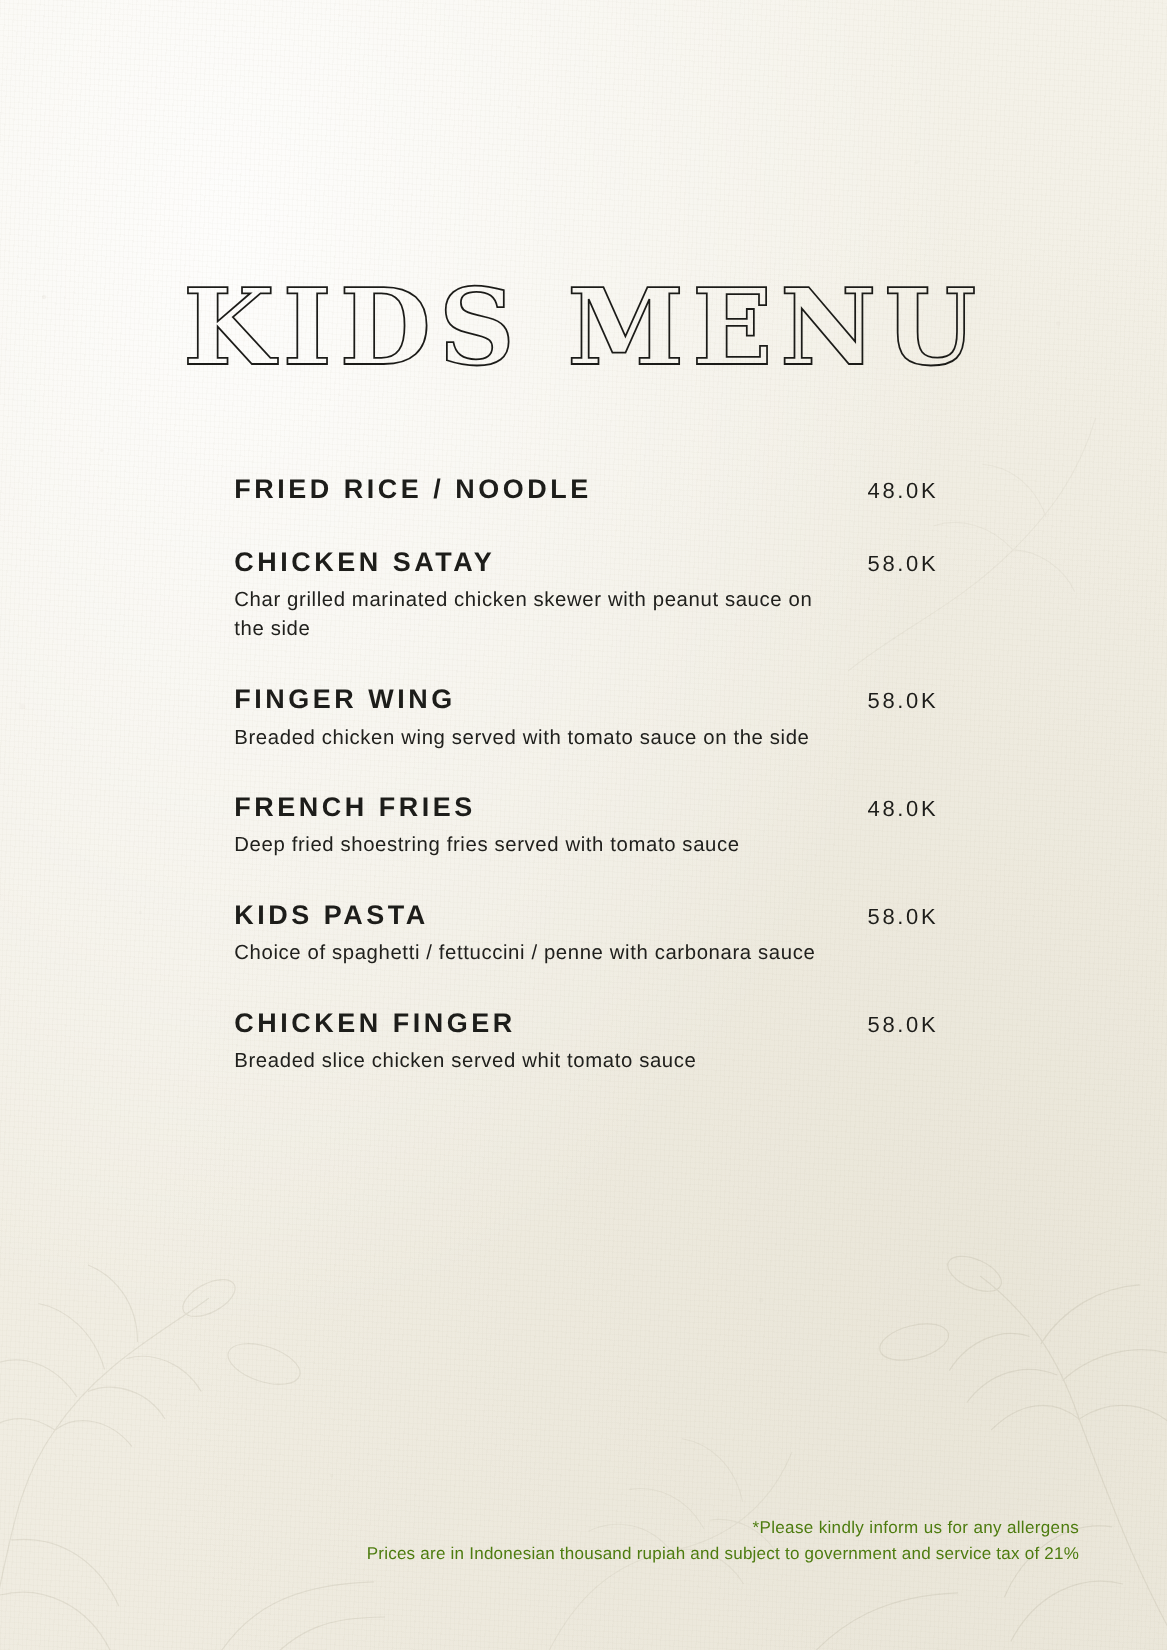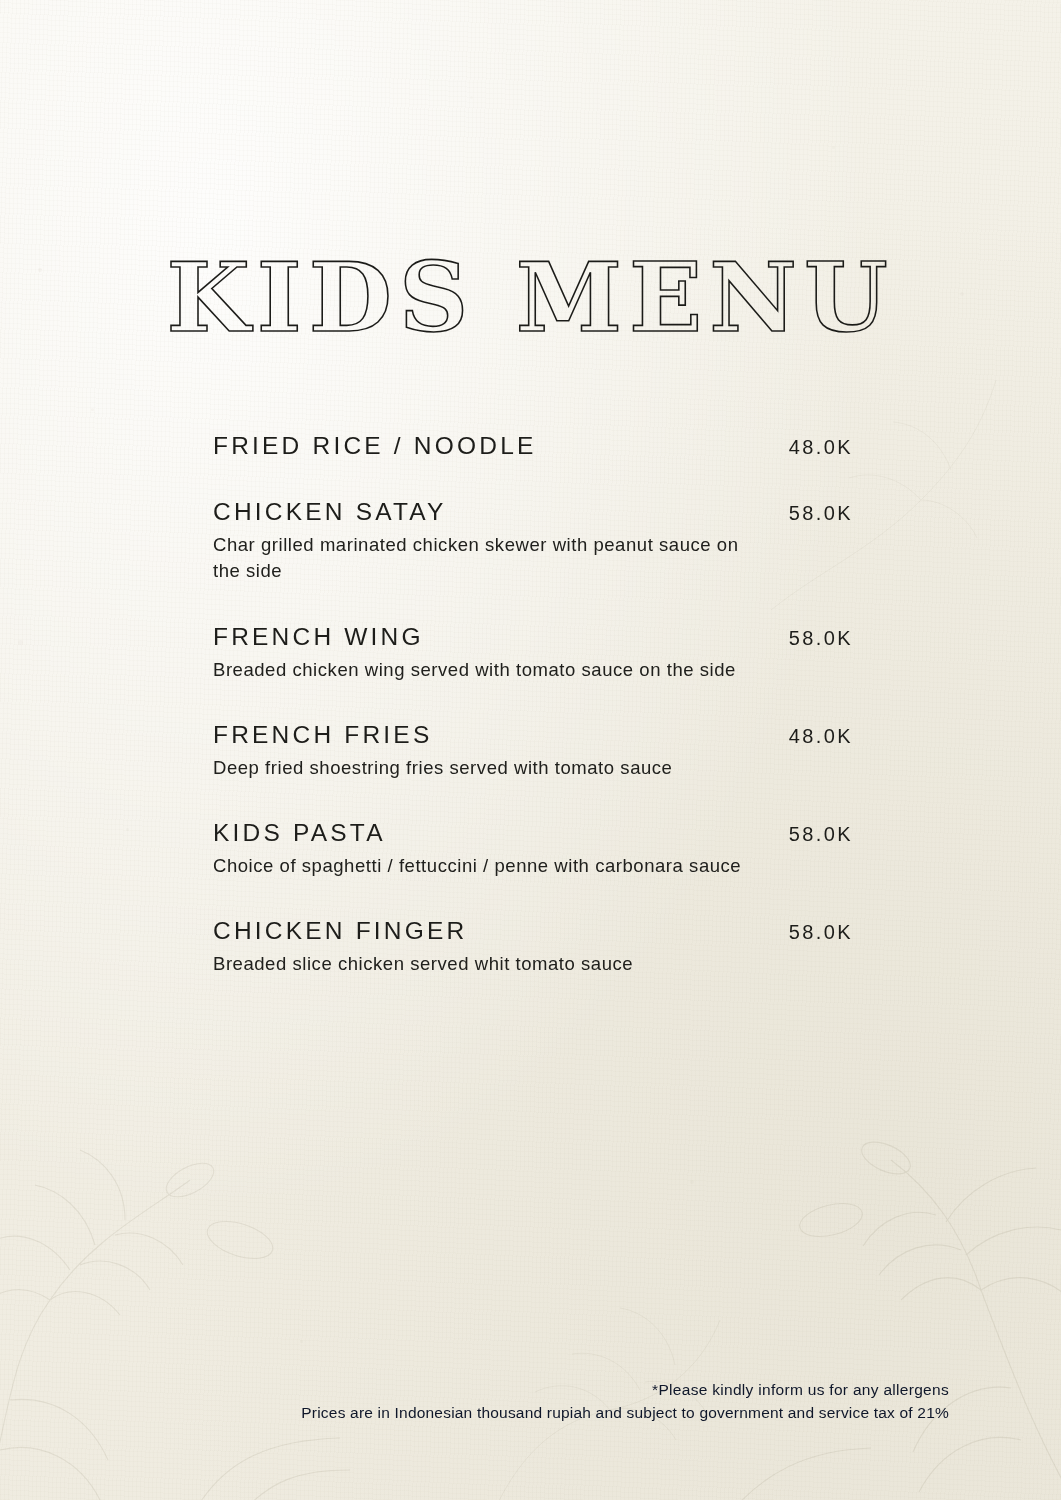--- a/index.html
+++ b/index.html
@@ -89,21 +89,21 @@
   .item-head {
     display: flex;
     align-items: baseline;
     justify-content: space-between;
   }
   .item-name {
     font-family: "Liberation Sans", sans-serif;
     font-size: 24.5px;
     letter-spacing: 3.2px;
     color: #1d1d1a;
-    font-weight: 400;
+    font-weight: 700;
     white-space: nowrap;
   }
   .item-price {
     font-family: "Liberation Sans", sans-serif;
     font-size: 20px;
     letter-spacing: 2.4px;
     color: #1d1d1a;
     white-space: nowrap;
     padding-left: 20px;
   }
@@ -116,23 +116,23 @@
     color: #20201d;
     max-width: 545px;
   }
 
   .footer {
     position: absolute;
     left: 0;
     width: 1061px;
     bottom: 78px;
     text-align: right;
-    padding-right: 112px;
+    padding-right: 80px;
     box-sizing: border-box;
-    color: #0f172a;
+    color: #4d7c0f;
     font-family: "Liberation Sans", sans-serif;
   }
   .footer-line1 {
     font-size: 15.5px;
     letter-spacing: 0.3px;
     margin-bottom: 5px;
   }
   .footer-line2 {
     font-size: 15.5px;
     letter-spacing: 0.2px;
@@ -226,21 +226,21 @@
     <div class="item">
       <div class="item-head">
         <span class="item-name">CHICKEN SATAY</span>
         <span class="item-price">58.0K</span>
       </div>
       <div class="item-desc">Char grilled marinated chicken skewer with peanut sauce on the side</div>
     </div>
 
     <div class="item">
       <div class="item-head">
-        <span class="item-name">FRENCH WING</span>
+        <span class="item-name">FINGER WING</span>
         <span class="item-price">58.0K</span>
       </div>
       <div class="item-desc">Breaded chicken wing served with tomato sauce on the side</div>
     </div>
 
     <div class="item">
       <div class="item-head">
         <span class="item-name">FRENCH FRIES</span>
         <span class="item-price">48.0K</span>
       </div>

